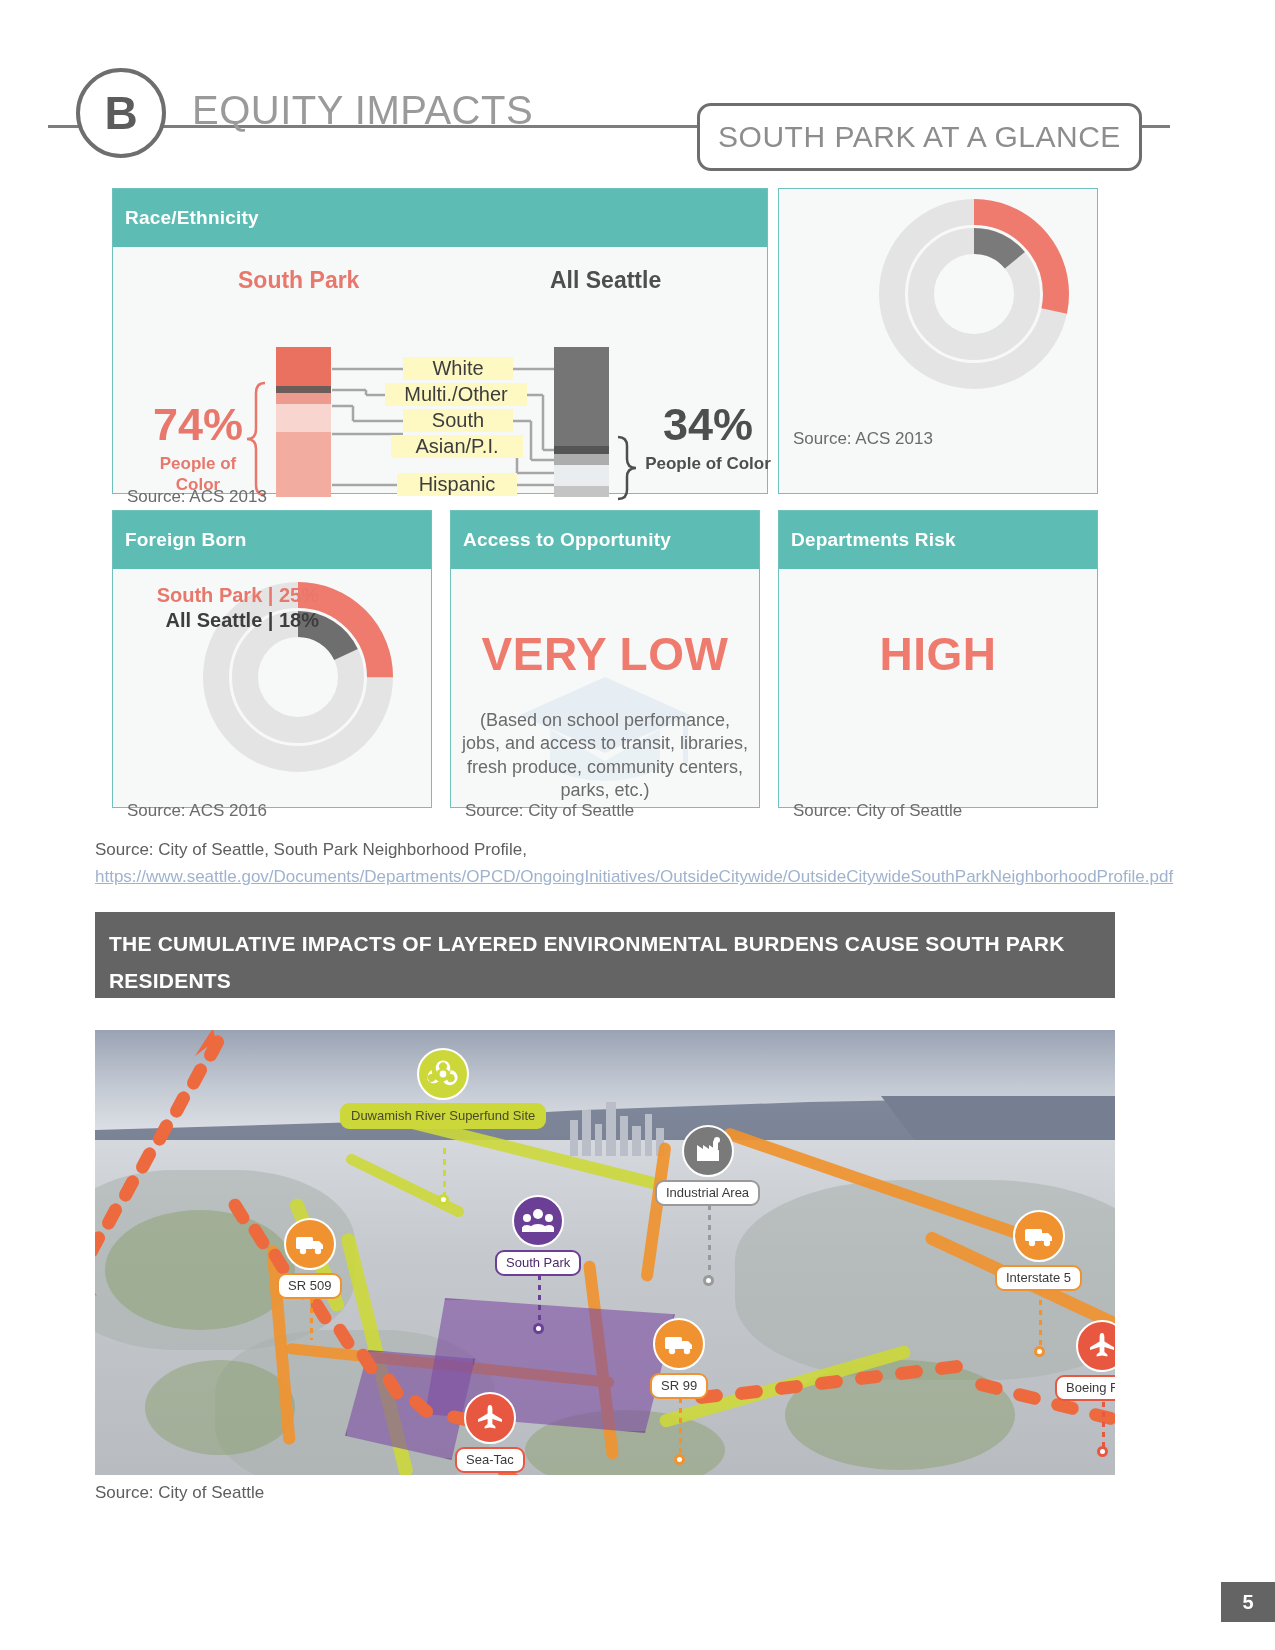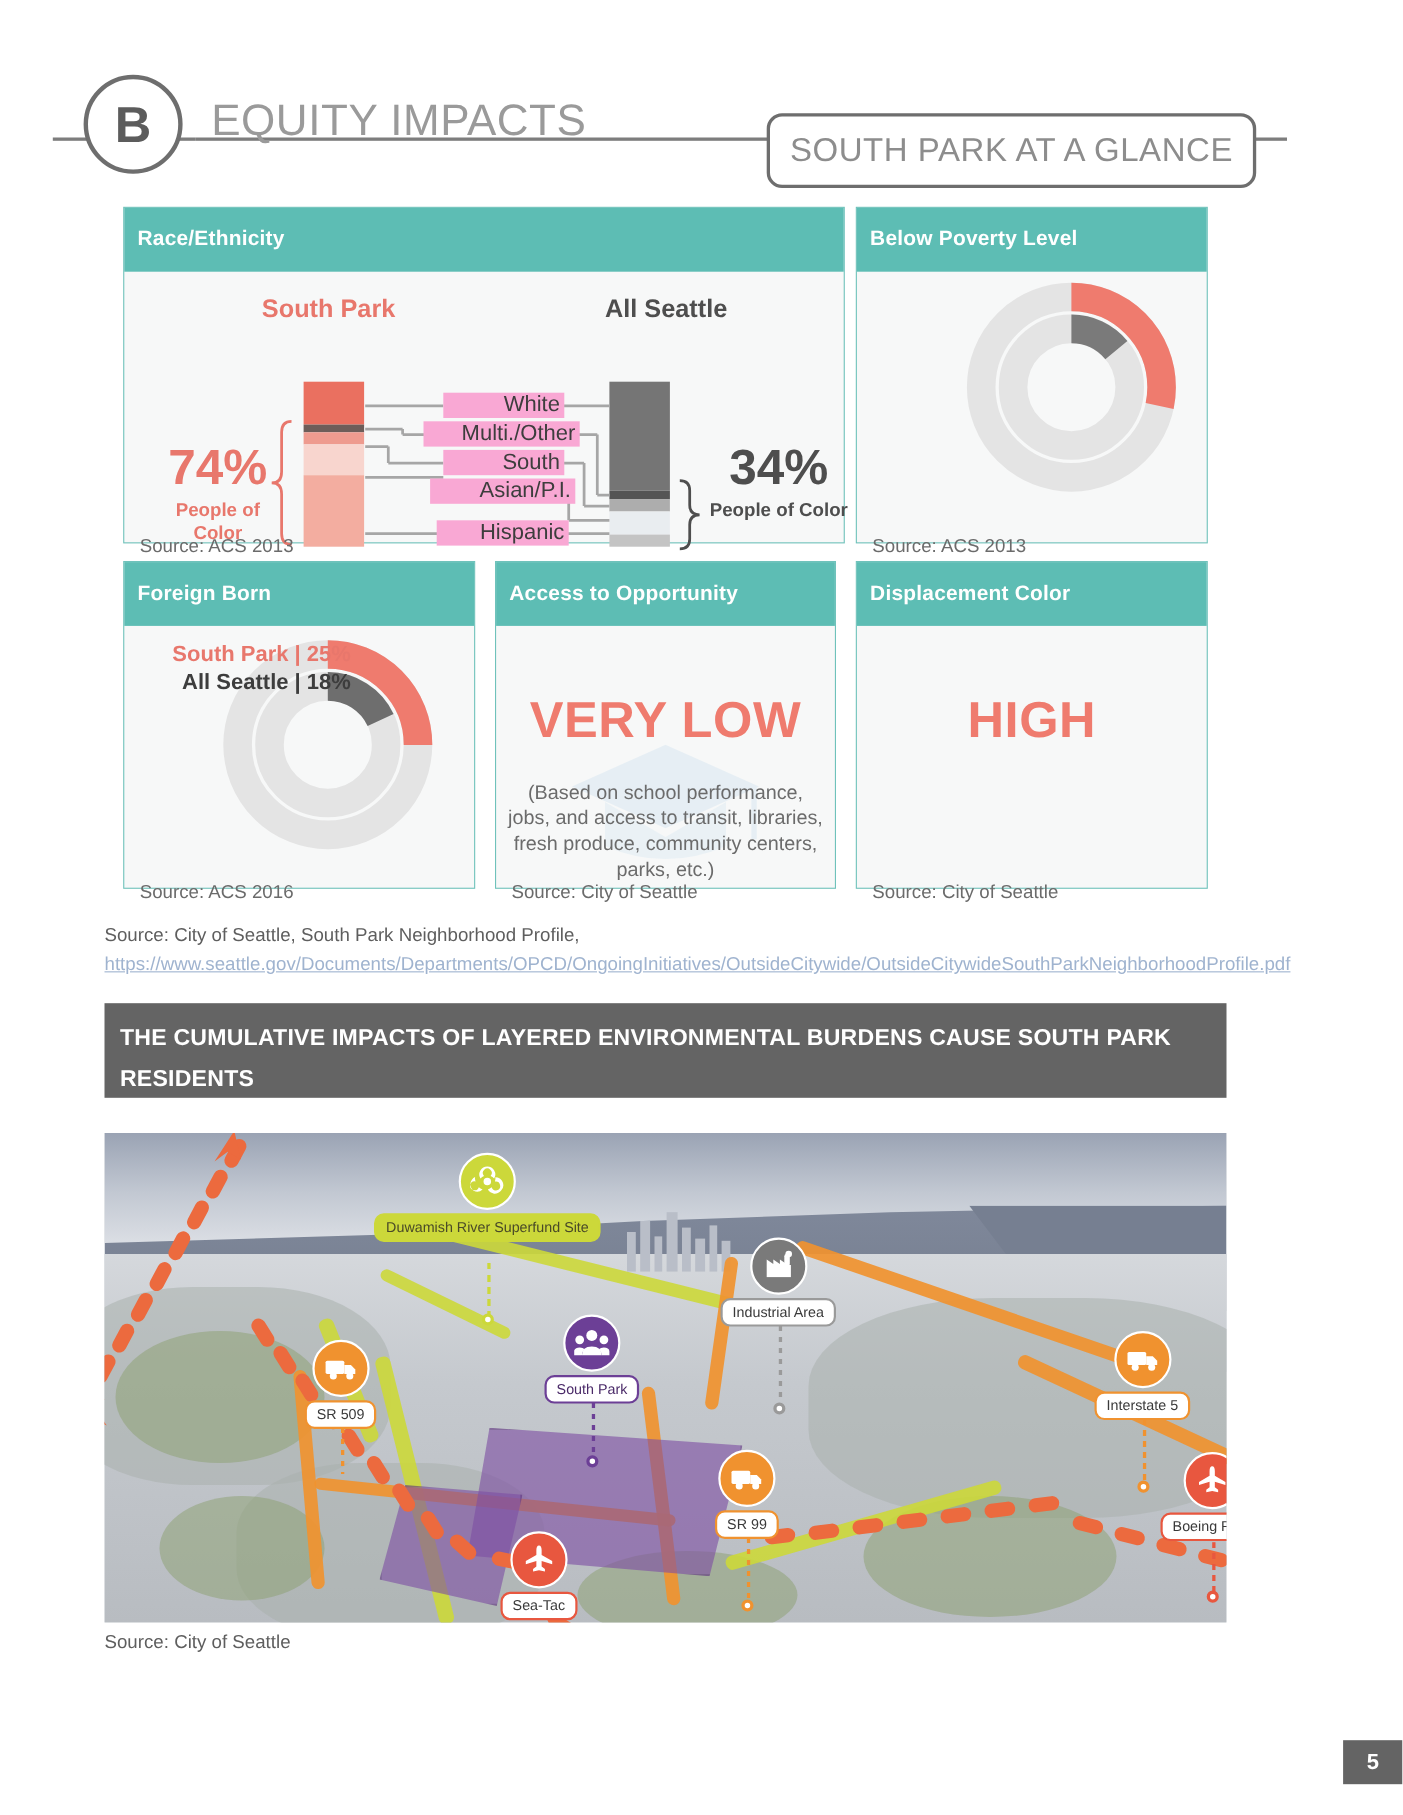--- a/index.html
+++ b/index.html
@@ -86,22 +86,22 @@
   }
   .big-pct-right {
     position:absolute; left:530px; top:155px; width:130px; text-align:center;
   }
   .big-num { font-size:45px; font-weight:bold; color:#e8776c; line-height:1; }
   .big-num.dark { color:#4e4e4e; }
   .big-sub { font-size:17px; font-weight:bold; color:#e8776c; line-height:1.25; margin-top:6px; }
   .big-sub.dark { color:#4e4e4e; }
 
   .cat-label {
-    position:absolute; font-size:20px; color:#3d3d3d; text-align:right;
-    background:#f9a8d4; padding:0 4px; white-space:nowrap;
+    position:absolute; font-size:20px; color:#3d3d3d; text-align:center;
+    background:#fef9c3; padding:0 4px; white-space:nowrap;
   }
 
   
   #p-poverty { left:778px; top:8px; width:320px; height:306px; }
   #p-poverty .panel-body { height:268px; }
 
   
   #p-foreign { left:112px; top:330px; width:320px; height:298px; }
   #p-foreign .panel-body { height:260px; }
 
@@ -308,21 +308,20 @@
       <div class="big-pct-right">
         <div class="big-num dark">34%</div>
         <div class="big-sub dark">People of Color</div>
       </div>
 
       <div class="panel-source">Source: ACS 2013</div>
     </div>
   </div>
 
   <div class="panel" id="p-poverty">
-    <div class="panel-head">Below Poverty Level</div>
     <div class="panel-body">
 
       <svg width="320" height="240" style="position:absolute;left:0;top:-5px;">
 
         <circle cx="195" cy="110" r="82" fill="none" stroke="#e4e4e4" stroke-width="26"></circle>
         <circle cx="195" cy="110" r="82" fill="none" stroke="#ef7b6e" stroke-width="26" stroke-dasharray="145.8 369.4" stroke-dashoffset="0" transform="rotate(-90 195 110)"></circle>
 
         <circle cx="195" cy="110" r="53" fill="none" stroke="#e4e4e4" stroke-width="26"></circle>
         <circle cx="195" cy="110" r="53" fill="none" stroke="#7a7a7a" stroke-width="26" stroke-dasharray="46.6 286.4" stroke-dashoffset="0" transform="rotate(-90 195 110)"></circle>
       </svg>
@@ -363,21 +362,21 @@
       </svg>
 
       <div class="bigword" style="top:58px;">VERY LOW</div>
       <div class="sub-note" style="top:140px; padding:0 10px;">(Based on school performance, jobs, and access to transit, libraries, fresh produce, community centers, parks, etc.)</div>
 
       <div class="panel-source">Source: City of Seattle</div>
     </div>
   </div>
 
   <div class="panel" id="p-displace">
-    <div class="panel-head">Displacement Color</div>
+    <div class="panel-head">Departments Risk</div>
     <div class="panel-body">
       <div class="bigword" style="top:58px;">HIGH</div>
       <div class="panel-source">Source: City of Seattle</div>
     </div>
   </div>
 
 </div>
 
 <div class="src-line">
   <span>Source: City of Seattle, South Park Neighborhood Profile,</span>

